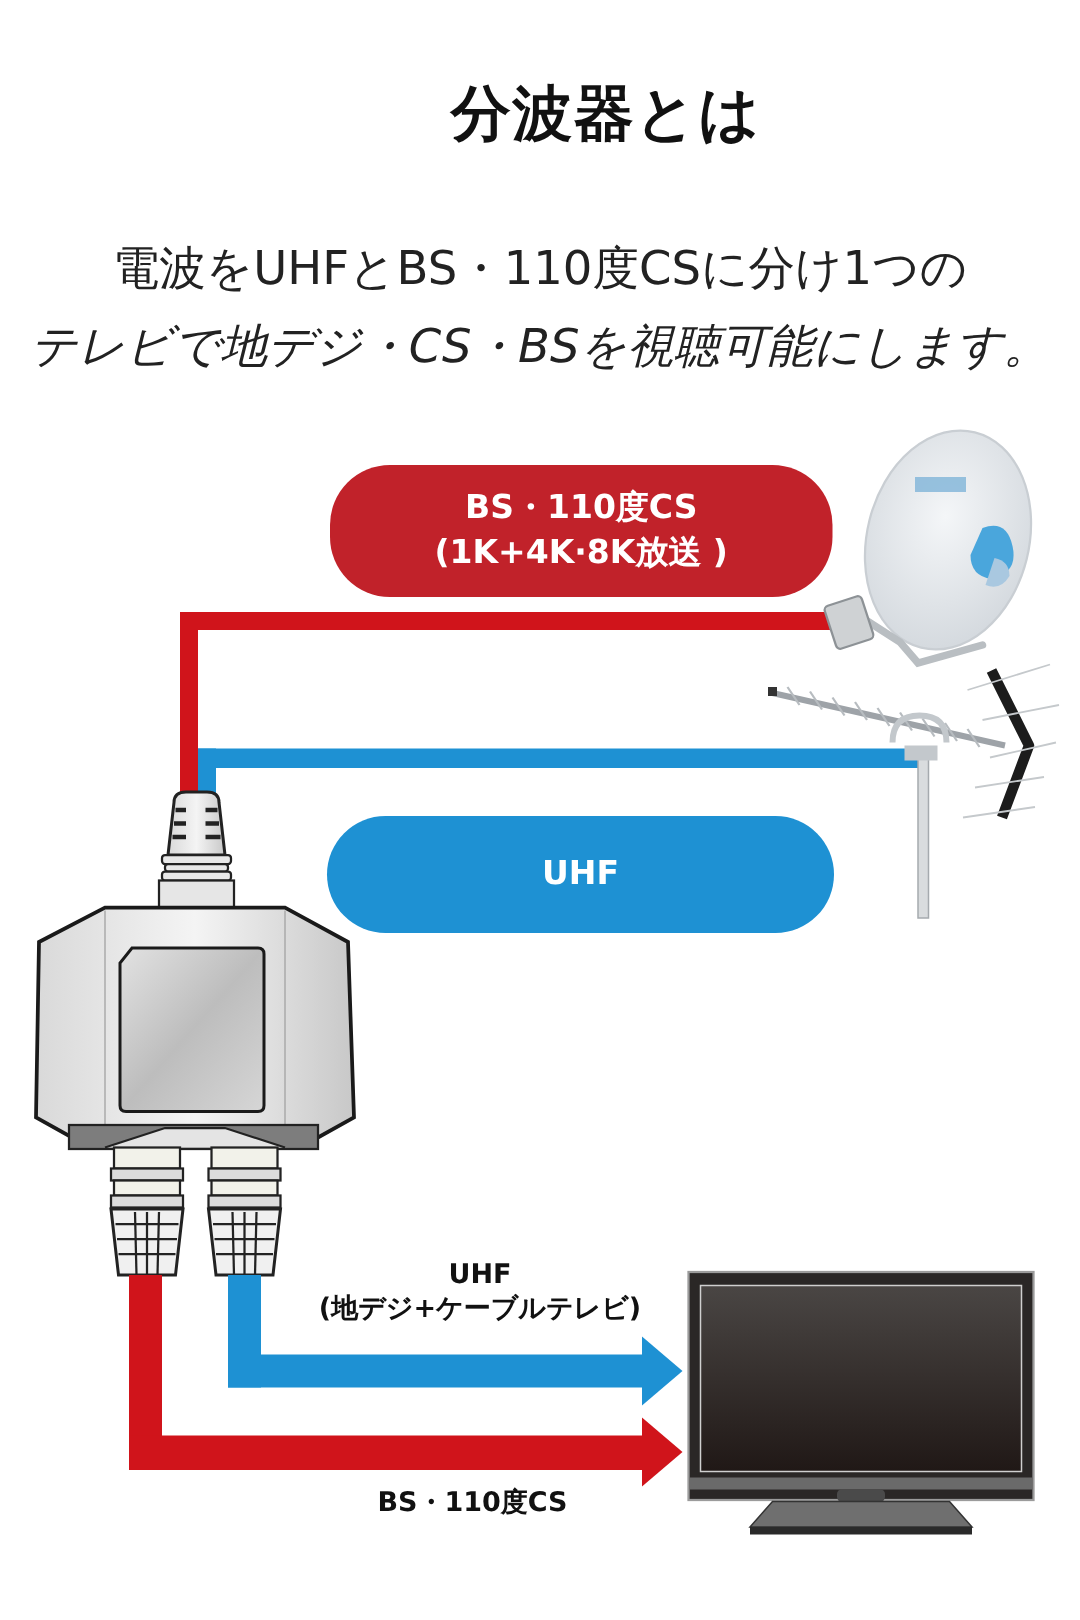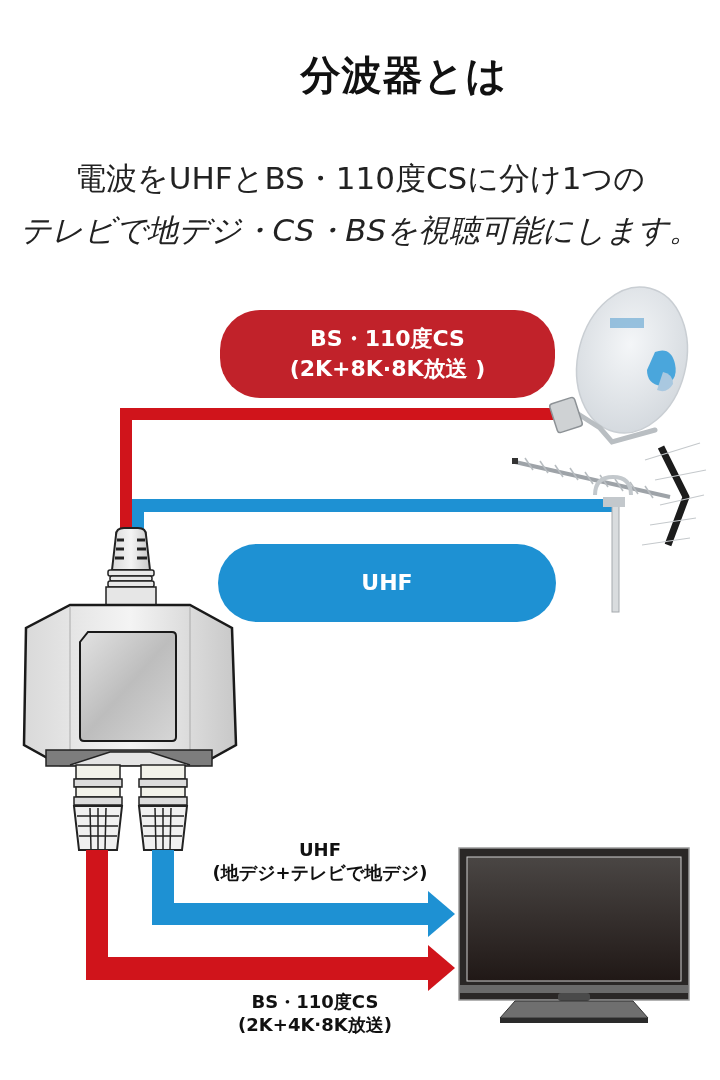--- a/index.html
+++ b/index.html
@@ -159,26 +159,25 @@
     <rect x="467" y="857" width="214" height="124" fill="url(#screen)" stroke="#cfcfcf" stroke-width="1"></rect>
     <rect x="460" y="985" width="228" height="8" fill="#6a6a6a"></rect>
     <rect x="558" y="993" width="32" height="8" rx="3" fill="#4a4a4a"></rect>
     <path d="M515 1001 L633 1001 L648 1018 L500 1018 Z" fill="#6f6f6f" stroke="#333" stroke-width="1"></path>
     <rect x="500" y="1018" width="148" height="5" fill="#2a2a2a"></rect>
   </g>
 </svg>
 
 <div class="abs pill pill-red">
   <span>BS・110度CS</span>
-  <span>(2K+8K·8K放送 )</span>
+  <span>(1K+4K·8K放送 )</span>
 </div>
 <div class="abs pill pill-blue">
   <span>UHF</span>
 </div>
 
 <div class="abs label-black" style="left:180px; top:838px; width:280px;">
   <div>UHF</div>
-  <div>(地デジ+テレビで地デジ)</div>
+  <div>(地デジ+ケーブルテレビ)</div>
 </div>
 <div class="abs label-black" style="left:190px; top:990px; width:250px;">
   <div>BS・110度CS</div>
-  <div>(2K+4K·8K放送)</div>
 </div>
 
 </body></html>

